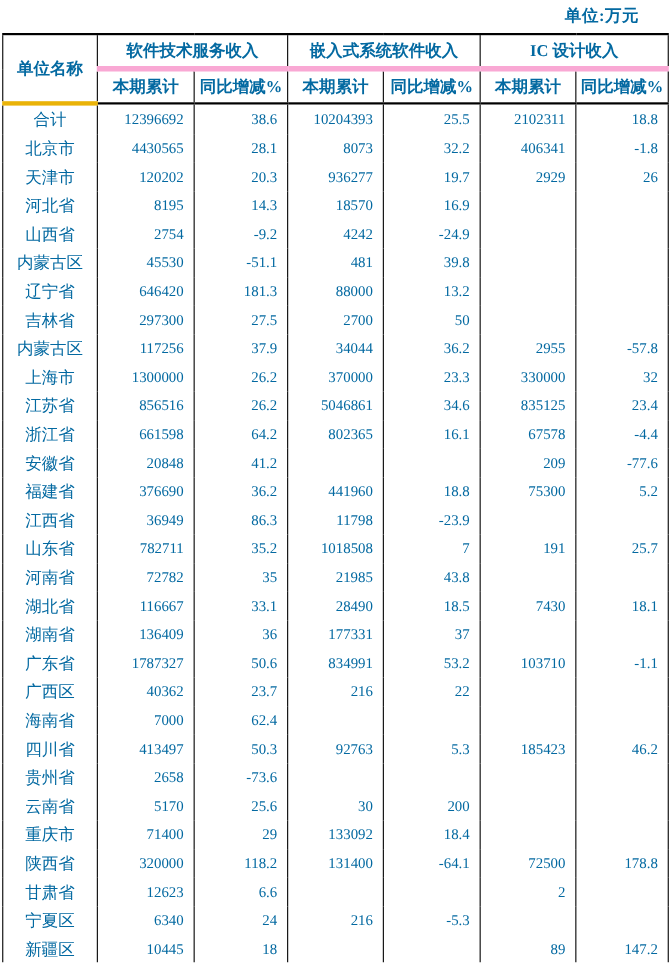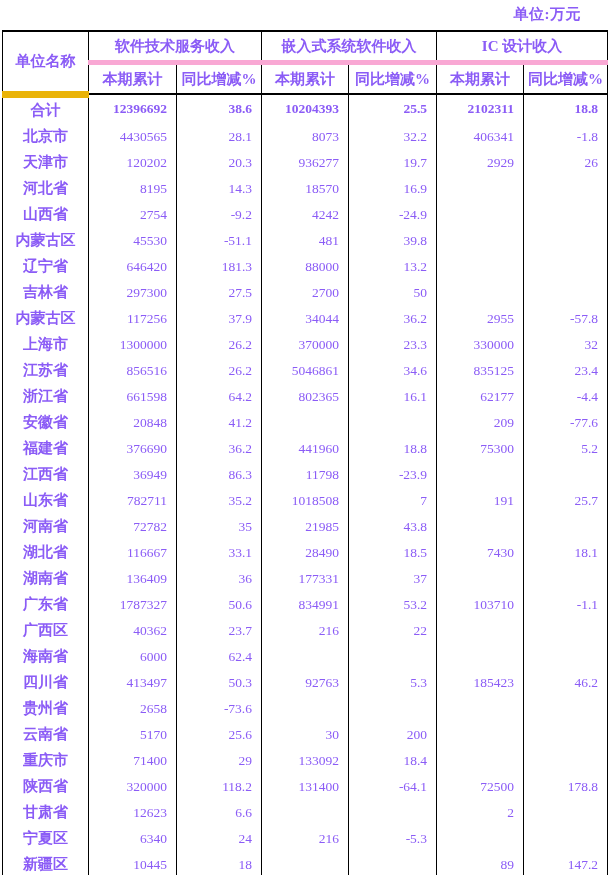--- a/index.html
+++ b/index.html
@@ -6,21 +6,21 @@
     margin: 0;
     padding: 0;
     background: #ffffff;
   }
   .page {
     position: relative;
     width: 609px;
     height: 875px;
     background: #ffffff;
     font-family: "Liberation Serif", "DejaVu Serif", serif;
-    color: #8b5cf6;
+    color: #0369a1;
     overflow: hidden;
   }
   .unit-label {
     position: absolute;
     top: 5px;
     right: 28px;
     font-size: 15px;
     font-weight: bold;
     letter-spacing: 0.5px;
   }
@@ -44,46 +44,46 @@
     white-space: nowrap;
   }
   .data-table thead th {
     font-weight: bold;
     font-size: 15px;
     height: 28px;
     text-align: center;
     vertical-align: middle;
   }
   th.corner-cell {
-    border-bottom: 7px solid #eab308;
+    border-bottom: 4px solid #eab308;
   }
   th.group-cell {
     border-bottom: 5px solid #f9a8d4;
   }
   tr.subheader-row th {
     border-bottom: 2px solid #000;
   }
   .data-table tbody td {
     border-top: none;
     border-bottom: none;
     height: 26px;
     vertical-align: middle;
   }
   td.name-cell {
     text-align: center;
-    font-weight: bold;
+    font-weight: normal;
     font-size: 15px;
   }
   td.num-cell {
     text-align: right;
     padding-right: 9px;
     font-size: 13.5px;
   }
   tr.bold-row td {
-    font-weight: bold;
+    font-weight: normal;
   }
 </style>
 </head>
 <body>
 
 <div class="page">
   <div class="unit-label">单位:万元</div>
 
   <table class="data-table">
     <colgroup>
@@ -210,21 +210,21 @@
           <td class="num-cell">34.6</td>
           <td class="num-cell">835125</td>
           <td class="num-cell">23.4</td>
         </tr>
         <tr>
           <td class="name-cell">浙江省</td>
           <td class="num-cell">661598</td>
           <td class="num-cell">64.2</td>
           <td class="num-cell">802365</td>
           <td class="num-cell">16.1</td>
-          <td class="num-cell">62177</td>
+          <td class="num-cell">67578</td>
           <td class="num-cell">-4.4</td>
         </tr>
         <tr>
           <td class="name-cell">安徽省</td>
           <td class="num-cell">20848</td>
           <td class="num-cell">41.2</td>
           <td class="num-cell"></td>
           <td class="num-cell"></td>
           <td class="num-cell">209</td>
           <td class="num-cell">-77.6</td>
@@ -296,21 +296,21 @@
           <td class="name-cell">广西区</td>
           <td class="num-cell">40362</td>
           <td class="num-cell">23.7</td>
           <td class="num-cell">216</td>
           <td class="num-cell">22</td>
           <td class="num-cell"></td>
           <td class="num-cell"></td>
         </tr>
         <tr>
           <td class="name-cell">海南省</td>
-          <td class="num-cell">6000</td>
+          <td class="num-cell">7000</td>
           <td class="num-cell">62.4</td>
           <td class="num-cell"></td>
           <td class="num-cell"></td>
           <td class="num-cell"></td>
           <td class="num-cell"></td>
         </tr>
         <tr>
           <td class="name-cell">四川省</td>
           <td class="num-cell">413497</td>
           <td class="num-cell">50.3</td>

